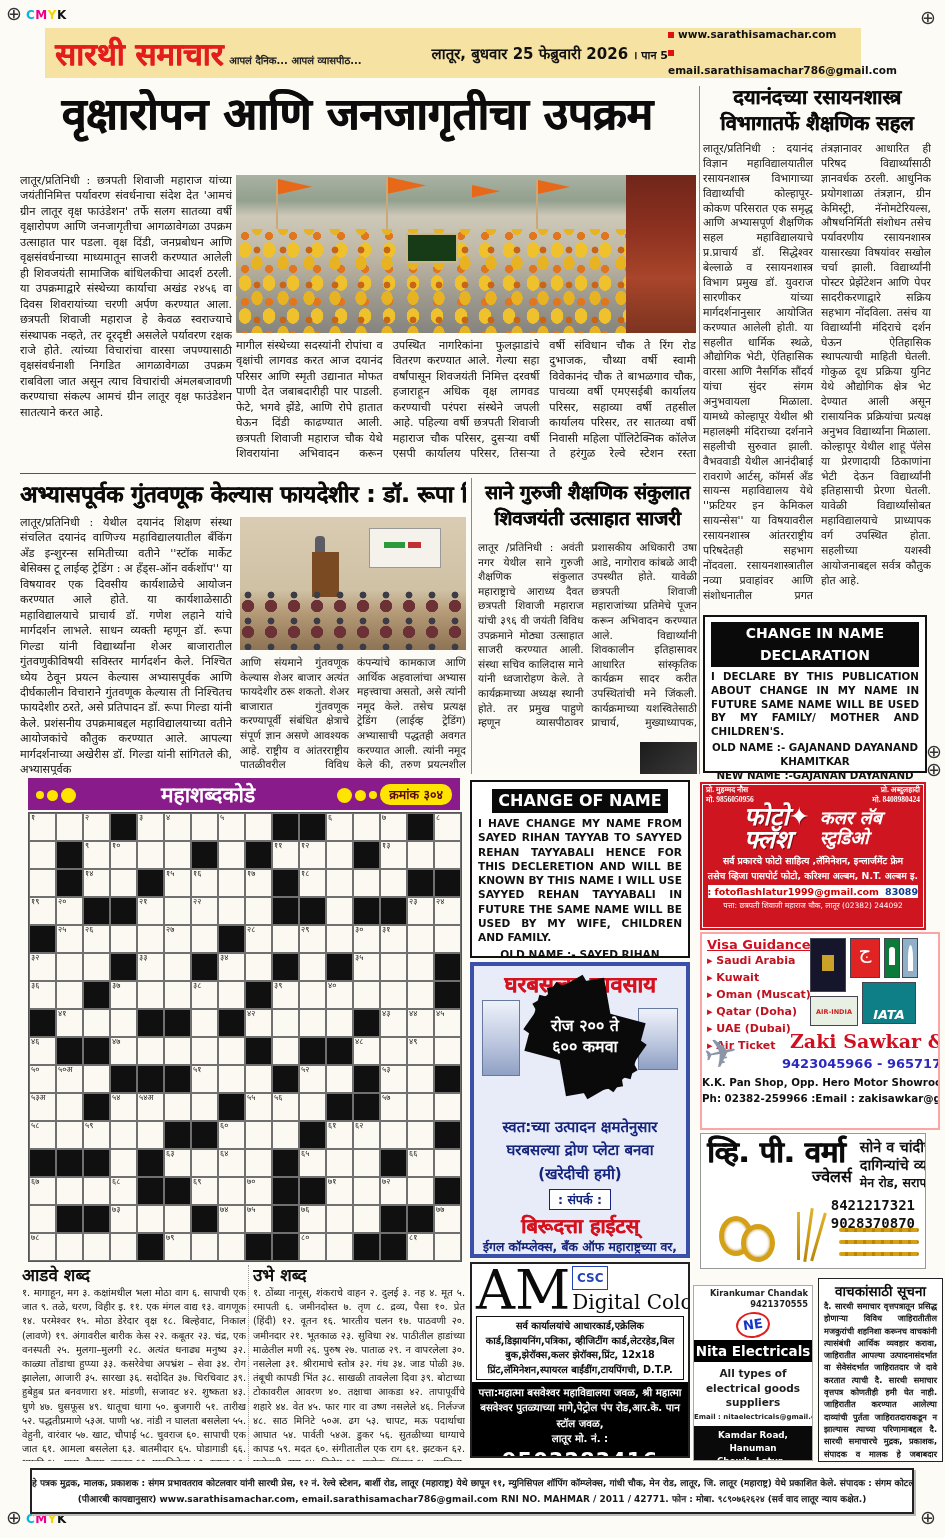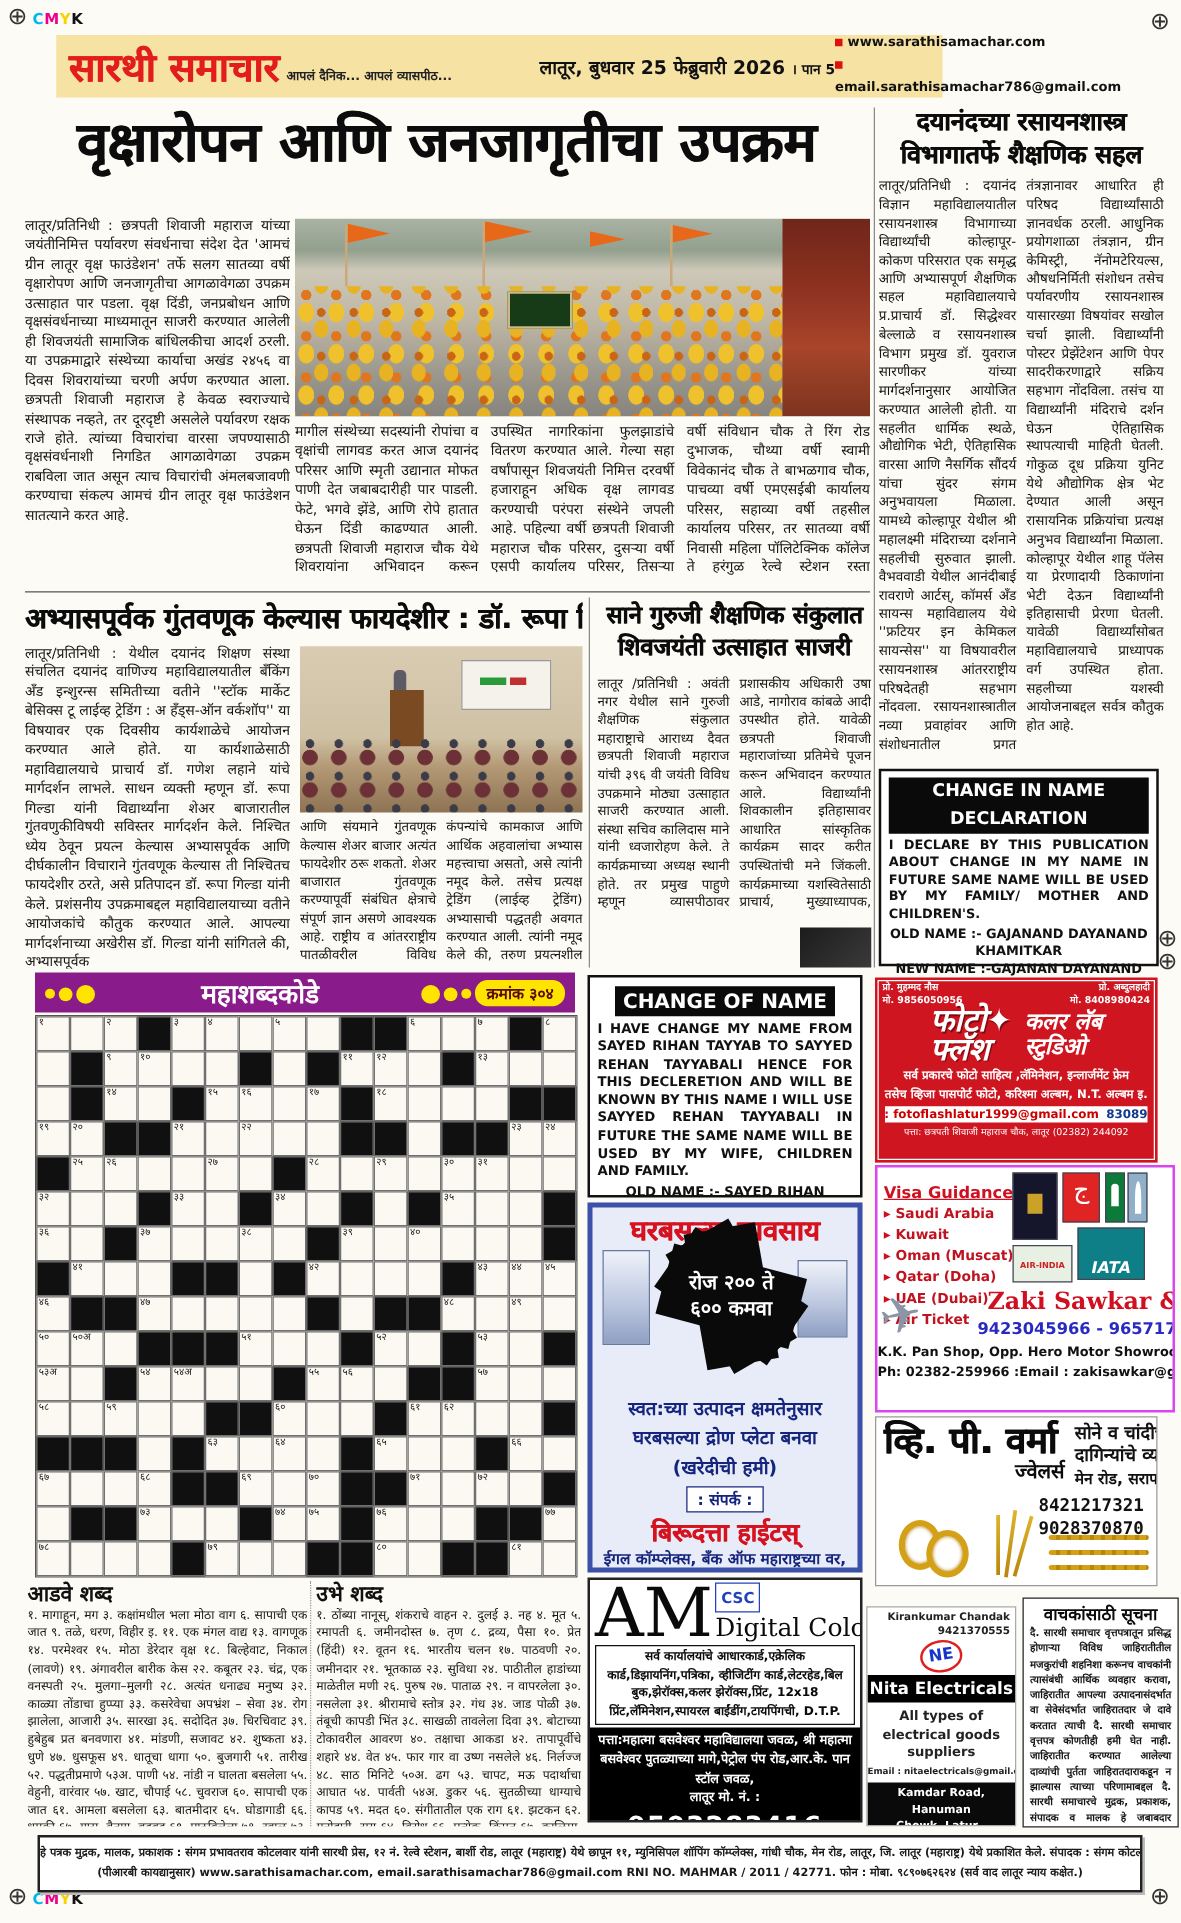--- a/index.html
+++ b/index.html
@@ -4,21 +4,21 @@
 <style>
   *{margin:0;padding:0;box-sizing:border-box;}
   html,body{width:945px;}
   body{font-family:"DejaVu Sans","Liberation Sans",sans-serif;background:#ffffff;}
   #page{position:relative;width:945px;height:1538px;background:#fdfbf5;overflow:hidden;}
   .abs{position:absolute;}
   .reg{position:absolute;font-size:19px;color:#333;line-height:1;}
   .cmyk{position:absolute;font-size:12px;font-weight:bold;letter-spacing:.5px;}
   .cmyk .c{color:#00b7eb}.cmyk .m{color:#ec008c}.cmyk .y{color:#f5d400}.cmyk .k{color:#111}
   
-  .masthead{left:45px;top:28px;width:709px;height:50px;background:#f6e2a3;display:flex;align-items:center;padding:0 10px;}
+  .masthead{left:45px;top:28px;width:816px;height:50px;background:#f6e2a3;display:flex;align-items:center;padding:0 10px;}
   .mast-title{color:#e31c1c;font-size:31px;font-weight:bold;white-space:nowrap;text-shadow:.6px 0 #e31c1c;}
   .mast-tag{color:#222;font-size:10px;font-weight:bold;margin-left:6px;margin-top:14px;white-space:nowrap;}
   .mast-date{font-size:15px;font-weight:bold;color:#111;margin-left:70px;white-space:nowrap;}
   .mast-page{font-size:11px;font-weight:bold;color:#111;}
   .mast-contact{margin-left:auto;font-size:10.5px;font-weight:bold;color:#111;line-height:1.7;}
   .sqb{display:inline-block;width:6px;height:6px;background:#d11;margin-right:4px;}
   
   .lead-h1{left:18px;top:82px;width:678px;text-align:center;font-size:44px;font-weight:bold;color:#0c0c0c;white-space:nowrap;overflow:hidden;text-shadow:1px 0 #0c0c0c;}
   .lead-sub{left:70px;top:142px;width:575px;height:26px;background:#e3efd7;color:#153a10;text-align:center;font-size:16.5px;font-weight:bold;line-height:26px;white-space:nowrap;overflow:hidden;}
   .bodytxt{font-size:11.2px;line-height:1.38;text-align:justify;color:#151515;overflow:hidden;}
@@ -66,31 +66,31 @@
   .burst{position:absolute;left:50px;top:32px;width:122px;height:78px;}
   .burst i{position:absolute;inset:10px 6px;background:#0a0a0a;display:block;}
   .burst i.r1{transform:rotate(15deg)}.burst i.r2{transform:rotate(35deg)}.burst i.r3{transform:rotate(60deg)}.burst i.r4{transform:rotate(80deg)}
   .burst .bt{position:absolute;inset:0;color:#fff;font-weight:bold;font-size:16px;line-height:1.3;display:flex;flex-direction:column;justify-content:center;z-index:2;}
   .ghar-line{color:#15247d;font-size:15px;font-weight:bold;line-height:1.55;white-space:nowrap;overflow:hidden;}
   .ghar-contact{display:inline-block;background:#fff;border:1.5px solid #15247d;color:#15247d;font-size:12.5px;font-weight:bold;padding:1px 8px;margin-top:3px;}
   .ghar-name{color:#d5121e;font-size:20px;font-weight:bold;margin-top:2px;text-shadow:.5px 0 #d5121e;white-space:nowrap;}
   .ghar-addr{color:#15247d;font-size:12.3px;font-weight:bold;line-height:1.45;white-space:nowrap;overflow:hidden;}
   
   .pf{left:700px;top:782px;width:226px;height:148px;background:#ce1520;color:#fff;overflow:hidden;box-shadow:inset 0 0 0 2px #ce1520,inset 0 0 0 3px #fff;}
-  .pf-top{display:flex;justify-content:space-between;font-size:7.5px;font-weight:bold;padding:3px 6px 0;line-height:1.3;}
+  .pf-top{display:flex;justify-content:space-between;font-size:7.5px;font-weight:bold;padding:3px 6px 0;line-height:1.3;font-family:Liberation Serif, serif;}
   .pf-logo-row{display:flex;align-items:center;justify-content:center;gap:10px;margin-top:0px;}
   .pf-logo{font-size:25px;font-weight:bold;font-style:italic;line-height:.95;text-shadow:1px 1px 0 #7d0a10;white-space:nowrap;}
   .pf-right{font-size:18px;font-weight:bold;font-style:italic;line-height:1.1;white-space:nowrap;}
   .pf-desc{font-size:9.3px;font-weight:bold;text-align:center;line-height:1.4;margin-top:2px;white-space:nowrap;overflow:hidden;}
   .pf-email{background:#fff;color:#c00;font-size:9.5px;font-weight:bold;margin:3px 8px 0;padding:1px 3px;white-space:nowrap;overflow:hidden;display:flex;align-items:center;gap:3px;justify-content:center;}
   .pf-email .ph{color:#103a8c;}
   .wa{display:inline-block;width:9px;height:9px;border-radius:50%;background:#25d366;}
   .pf-bot{font-size:7.5px;text-align:center;margin-top:2px;white-space:nowrap;overflow:hidden;}
   
-  .zaki{left:700px;top:932px;width:240px;height:198px;background:#fff;border:2px solid #d946ef;overflow:hidden;padding:13px 5px;}
+  .zaki{left:700px;top:932px;width:240px;height:198px;background:#fff;border:2px solid #fca5a5;overflow:hidden;padding:3px 5px;}
   .visa-h{color:#d01020;font-size:13px;font-weight:bold;text-decoration:underline;}
   .visa-item{color:#c01320;font-size:11px;font-weight:bold;line-height:1.55;white-space:nowrap;}
   .visa-item::before{content:"▸ ";color:#d01020;}
   .zimg{position:absolute;border:1px solid #445;overflow:hidden;}
   .zaki-name{position:absolute;left:88px;top:96px;font-family:"DejaVu Serif","Liberation Serif",serif;font-size:19px;font-weight:bold;color:#d01020;white-space:nowrap;}
   .zaki-ph{position:absolute;left:80px;top:122px;font-size:13px;font-weight:bold;color:#2a2ac2;white-space:nowrap;}
   .zaki-ad1{position:absolute;left:0;right:0;top:142px;text-align:center;font-size:10.3px;font-weight:bold;color:#111;white-space:nowrap;}
   .zaki-ad2{position:absolute;left:0;right:0;top:158px;text-align:center;font-size:10.3px;font-weight:bold;color:#111;white-space:nowrap;}
   .plane{position:absolute;left:2px;top:96px;font-size:40px;color:#8b95a8;transform:rotate(-12deg);}
   

